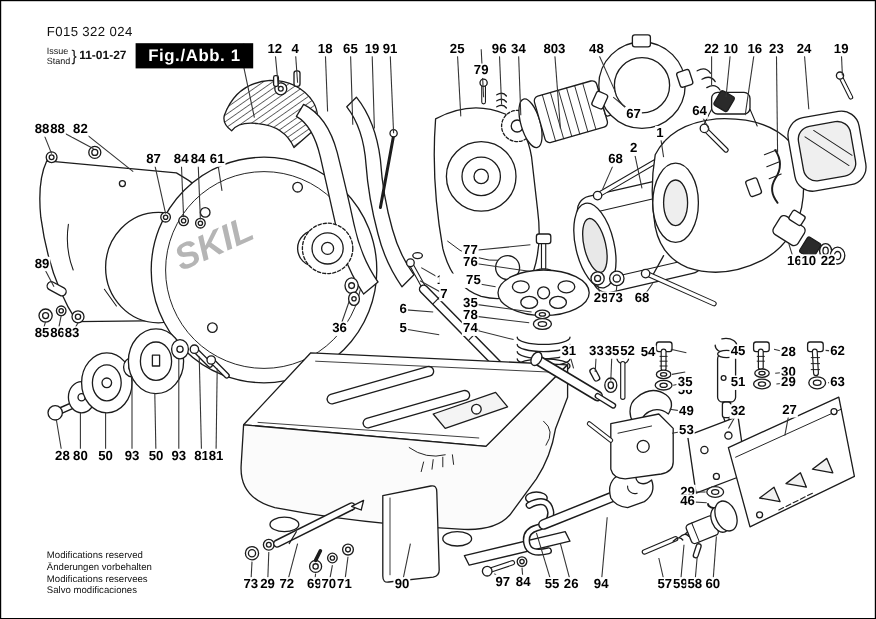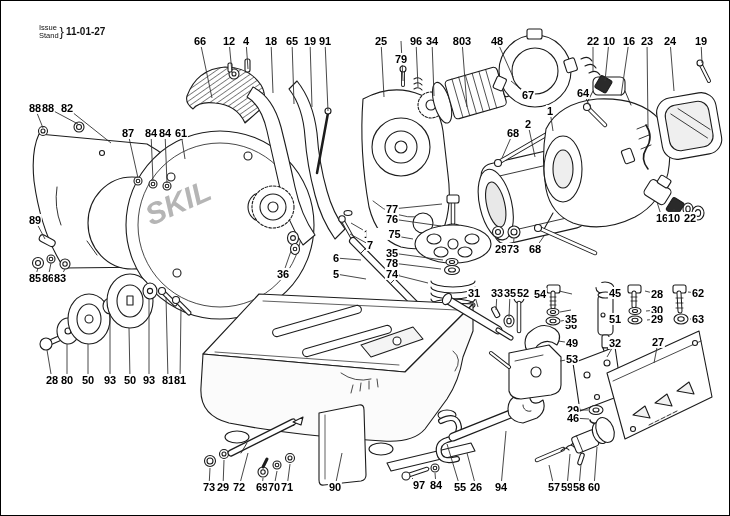--- a/index.html
+++ b/index.html
@@ -633,24 +633,32 @@
       <div class="plabel" style="left: 459px; top: 486px;">55</div>
       <div class="plabel" style="left: 475px; top: 486px;">26</div>
       <div class="plabel" style="left: 500px; top: 486px;">94</div>
       <div class="plabel" style="left: 553px; top: 486px;">57</div>
       <div class="plabel" style="left: 566px; top: 486px;">59</div>
       <div class="plabel" style="left: 578px; top: 486px;">58</div>
       <div class="plabel" style="left: 593px; top: 486px;">60</div>
     </div>
 
   <div class="header">
+    <div class="doc-number">F015 322 024</div>
     <div class="issue-row">
       <div class="issue-stand">
         <div>Issue</div>
         <div>Stand</div>
       </div>
       <div class="brace">}</div>
       <div class="date">11-01-27</div>
+      <div class="fig-box">Fig./Abb. 1</div>
     </div>
   </div>
 
+  <div class="footer">
+    <div>Modifications reserved</div>
+    <div>Änderungen vorbehalten</div>
+    <div>Modifications reservees</div>
+    <div>Salvo modificaciones</div>
+  </div>
 
 </div>
 
 </body></html>

